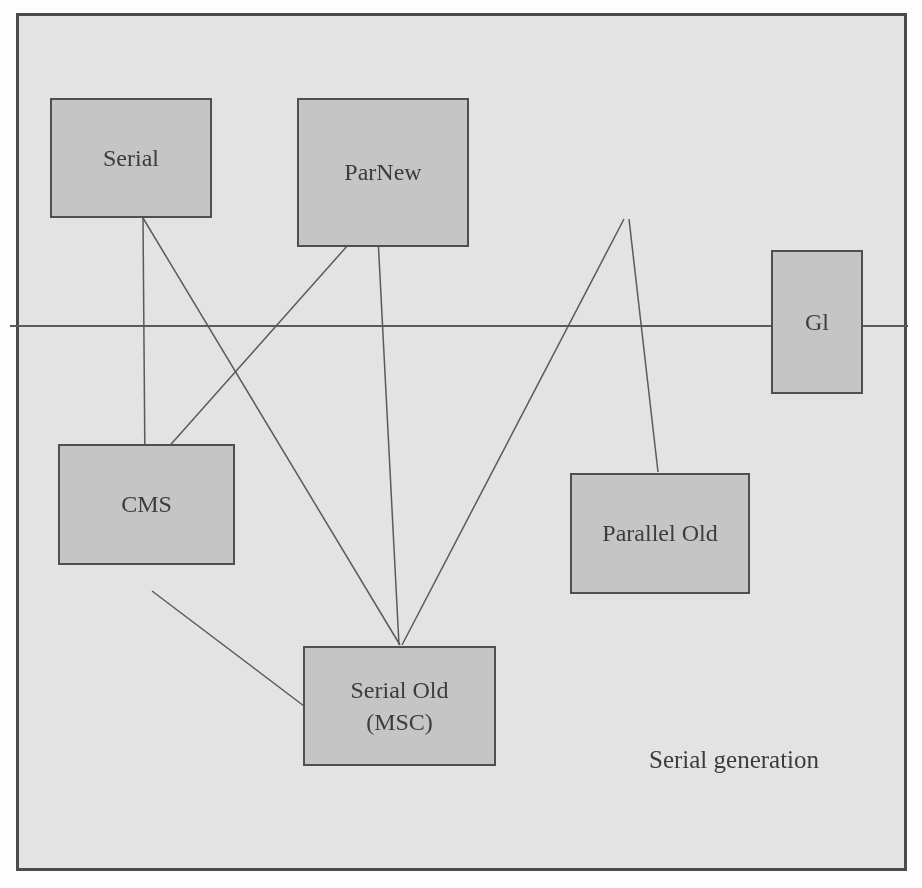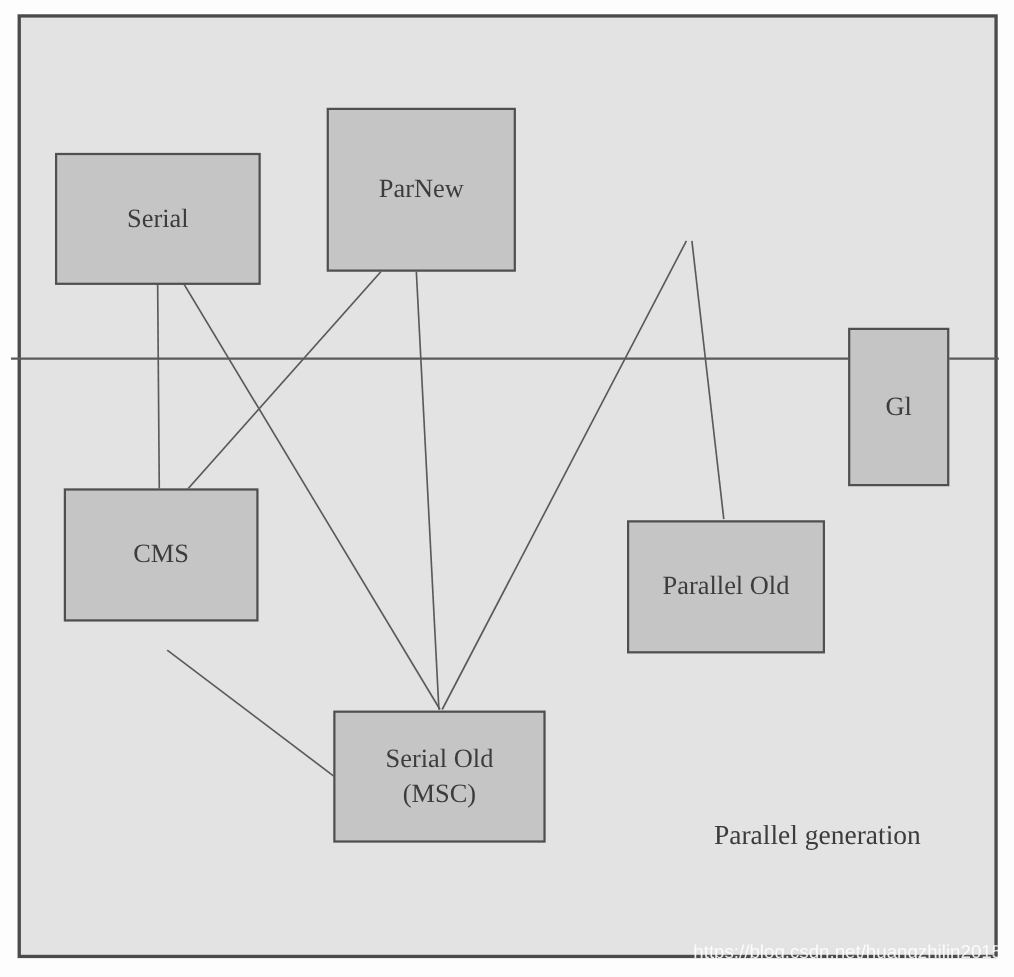--- a/index.html
+++ b/index.html
@@ -76,35 +76,34 @@
       <line x1="10" y1="326" x2="908" y2="326" stroke="#5a5a5a" stroke-width="2"></line>
       <line x1="143" y1="218" x2="145" y2="469" stroke="#5a5a5a" stroke-width="1.5"></line>
       <line x1="143" y1="218" x2="400" y2="645" stroke="#5a5a5a" stroke-width="1.5"></line>
       <line x1="372" y1="218" x2="149" y2="469" stroke="#5a5a5a" stroke-width="1.5"></line>
       <line x1="377" y1="218" x2="399" y2="645" stroke="#5a5a5a" stroke-width="1.5"></line>
       <line x1="624" y1="219" x2="402" y2="645" stroke="#5a5a5a" stroke-width="1.5"></line>
       <line x1="629" y1="219" x2="658" y2="472" stroke="#5a5a5a" stroke-width="1.5"></line>
       <line x1="152" y1="591" x2="304" y2="706" stroke="#5a5a5a" stroke-width="1.5"></line>
     </svg>
   <div class="nodes-layer" id="nodes-layer">
-      <div class="node" style="left: 50px; top: 98px; width: 187px; height: 120px; margin-top: 41px;">
+      <div class="node" style="left: 50px; top: 98px; width: 162px; height: 120px;">
         <span class="node-label">Serial</span>
       </div>
       <div class="node" style="left: 297px; top: 98px; width: 172px; height: 149px;">
         <span class="node-label">ParNew</span>
       </div>
-      <div class="node" style="left: 771px; top: 250px; width: 92px; height: 144px; margin-top: 48px;">
+      <div class="node" style="left: 771px; top: 250px; width: 92px; height: 144px;">
         <span class="node-label">Gl</span>
       </div>
       <div class="node" style="left: 58px; top: 444px; width: 177px; height: 121px;">
         <span class="node-label">CMS</span>
       </div>
       <div class="node" style="left: 303px; top: 646px; width: 193px; height: 120px;">
         <span class="node-label">Serial Old
 (MSC)</span>
       </div>
       <div class="node" style="left: 570px; top: 473px; width: 180px; height: 121px;">
         <span class="node-label">Parallel Old</span>
       </div>
     </div>
-  <div class="gen-title title-tenured">Parallel generation</div>
-  <div class="watermark">https://blog.csdn.net/huangzhilin2015</div>
+  <div class="gen-title title-tenured">Serial generation</div>
 </div>
 
 </body></html>

